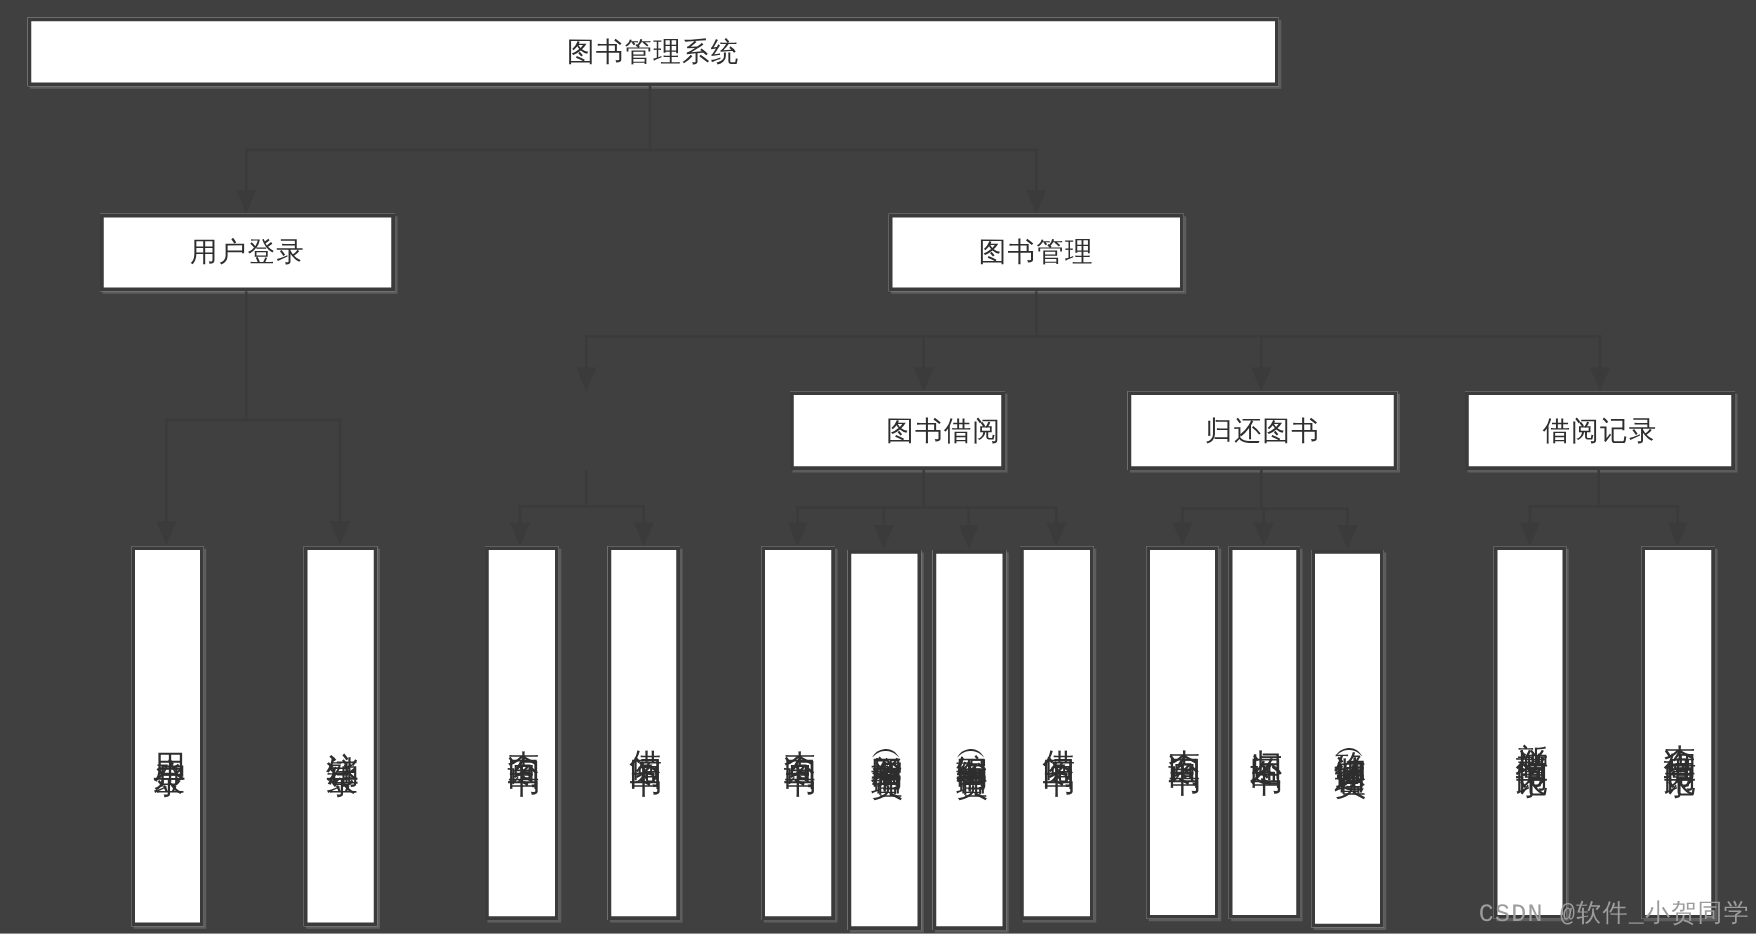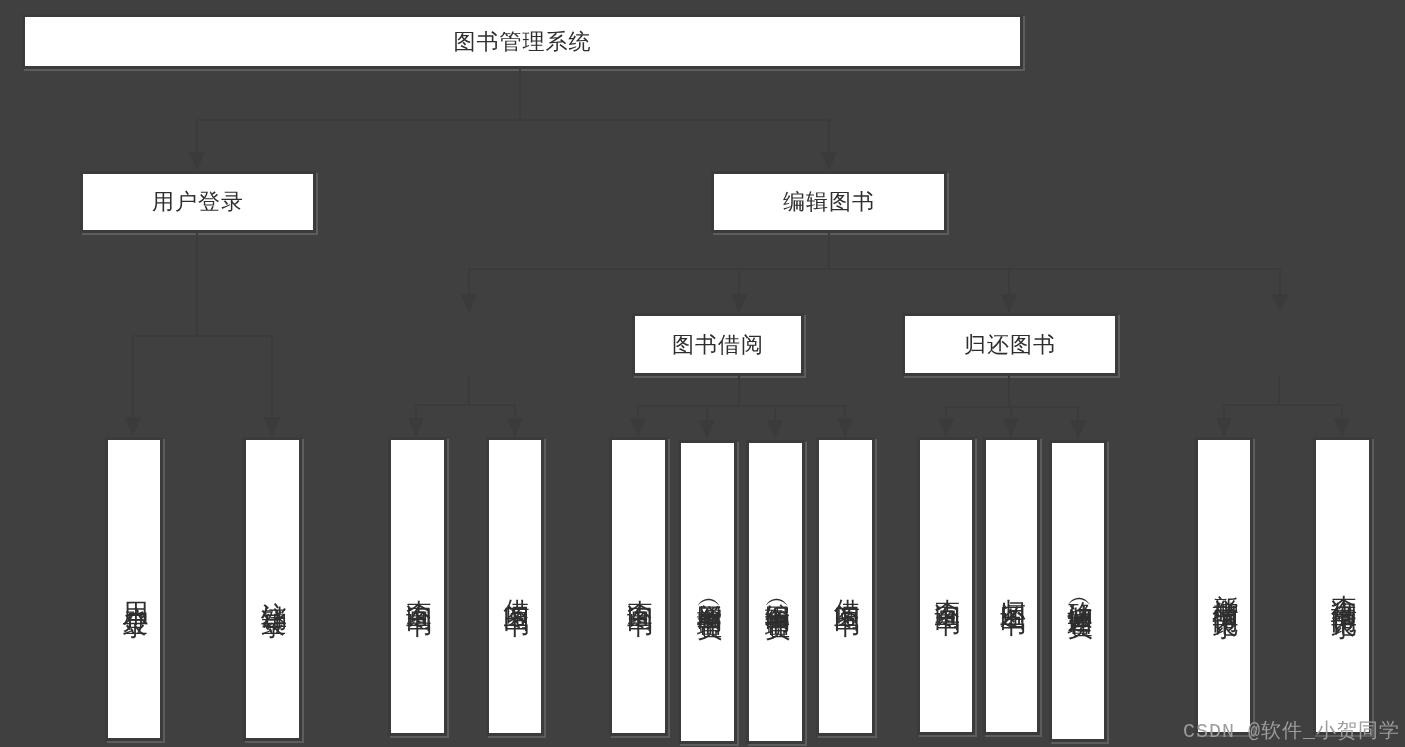--- a/index.html
+++ b/index.html
@@ -42,46 +42,49 @@
   <div class="line" style="left:196px;top:119px;width:635px;height:2px;"></div>
   <div class="line" style="left:196px;top:119px;width:2px;height:36px;"></div>
   <div class="arrow" style="left:189px;top:152px;"></div>
   <div class="line" style="left:828px;top:119px;width:2px;height:36px;"></div>
   <div class="arrow" style="left:821px;top:152px;"></div>
 
   <div class="node" style="left:80px;top:171px;width:236px;height:62px;">
     <span class="h-label">用户登录</span>
   </div>
   <div class="node" style="left:711px;top:171px;width:236px;height:62px;">
-    <span class="h-label">编辑图书</span>
+    <span class="h-label">图书管理</span>
   </div>
 
   <div class="line" style="left:196px;top:233px;width:2px;height:104px;"></div>
   <div class="line" style="left:132px;top:335px;width:141px;height:2px;"></div>
   <div class="line" style="left:132px;top:335px;width:2px;height:83px;"></div>
   <div class="arrow" style="left:125px;top:417px;"></div>
   <div class="line" style="left:271px;top:335px;width:2px;height:83px;"></div>
   <div class="arrow" style="left:264px;top:417px;"></div>
 
   <div class="line" style="left:828px;top:233px;width:2px;height:37px;"></div>
   <div class="line" style="left:468px;top:268px;width:813px;height:2px;"></div>
   <div class="line" style="left:468px;top:268px;width:2px;height:28px;"></div>
   <div class="arrow" style="left:461px;top:294px;"></div>
   <div class="line" style="left:738px;top:268px;width:2px;height:28px;"></div>
   <div class="arrow" style="left:731px;top:294px;"></div>
   <div class="line" style="left:1008px;top:268px;width:2px;height:28px;"></div>
   <div class="arrow" style="left:1001px;top:294px;"></div>
   <div class="line" style="left:1279px;top:268px;width:2px;height:28px;"></div>
   <div class="arrow" style="left:1272px;top:294px;"></div>
 
-  <div class="node" style="left:632px;top:313px;width:172px;height:63px;">
+  <div class="node" style="left:632px;top:313px;width:172px;height:63px;justify-content:flex-end;">
     <span class="h-label">图书借阅</span>
   </div>
   <div class="node" style="left:902px;top:313px;width:216px;height:63px;">
     <span class="h-label">归还图书</span>
+  </div>
+  <div class="node" style="left:1172px;top:313px;width:216px;height:63px;">
+    <span class="h-label">借阅记录</span>
   </div>
 
   <div class="line" style="left:468px;top:376px;width:2px;height:30px;"></div>
   <div class="line" style="left:415px;top:404px;width:101px;height:2px;"></div>
   <div class="line" style="left:415px;top:404px;width:2px;height:16px;"></div>
   <div class="arrow" style="left:408px;top:418px;"></div>
   <div class="line" style="left:514px;top:404px;width:2px;height:16px;"></div>
   <div class="arrow" style="left:507px;top:418px;"></div>
 
   <div class="line" style="left:738px;top:376px;width:2px;height:31px;"></div>

